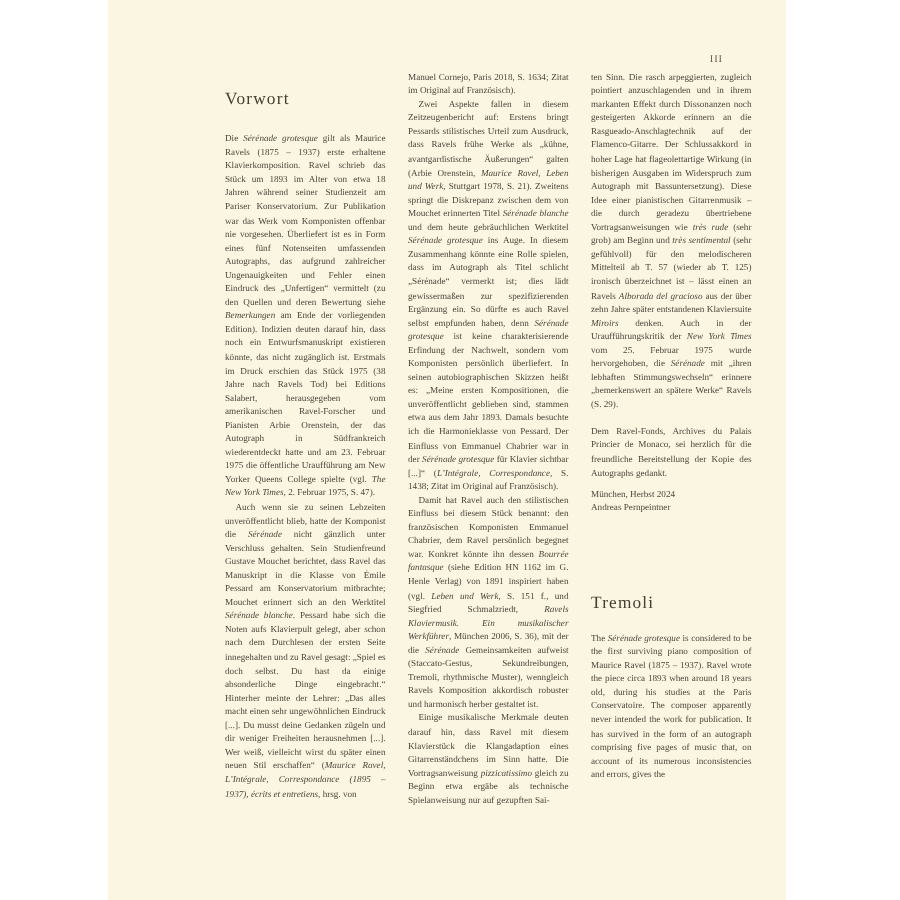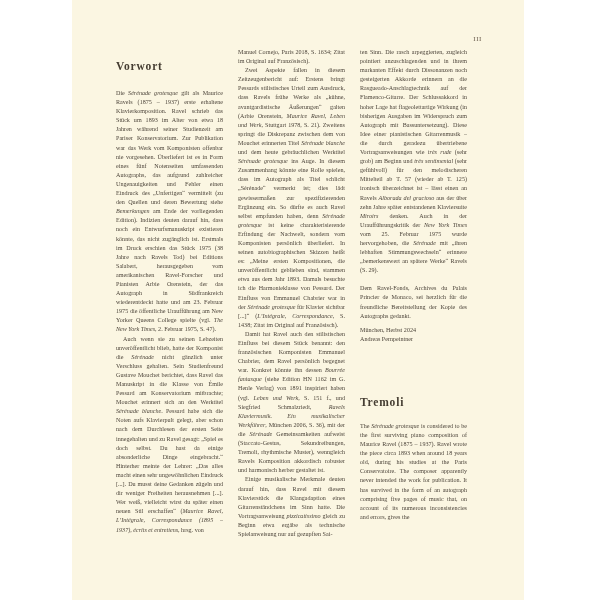--- a/index.html
+++ b/index.html
@@ -8,37 +8,38 @@
     width: 600px; height: 600px;
     background: #ffffff;
     font-family: "Liberation Serif", serif;
     overflow: hidden;
   }
   .page {
     position: absolute;
     left: 72px; top: 0;
     width: 452px; height: 600px;
     background: #fbf6e2;
+    padding-left: 34px;
   }
   .pagenum {
     position: absolute;
     top: 35px; right: 42px;
     font-size: 7px;
     letter-spacing: 0.6px;
     color: #6e6051;
   }
   .cols {
     display: flex;
     padding: 48px 56px 0 44px;
     gap: 15px;
   }
   .col { width: 107px; flex: 0 0 107px; }
   .col-heading {
     font-size: 11.5px;
-    font-weight: bold;
+    font-weight: normal;
     letter-spacing: 0.8px;
     color: #453d32;
     margin: 0;
   }
   .para {
     font-size: 6.1px;
     line-height: 9.1px;
     text-align: justify;
     color: #4d453b;
     margin: 0;

